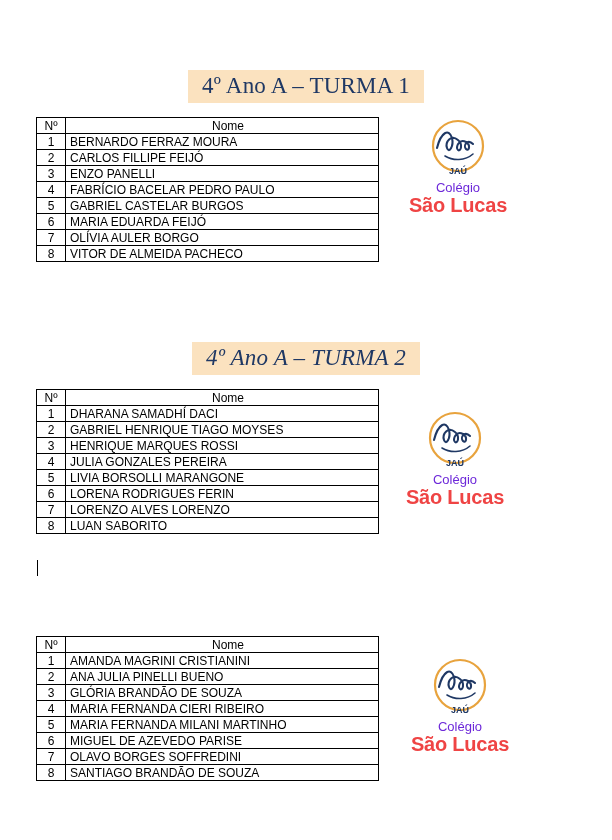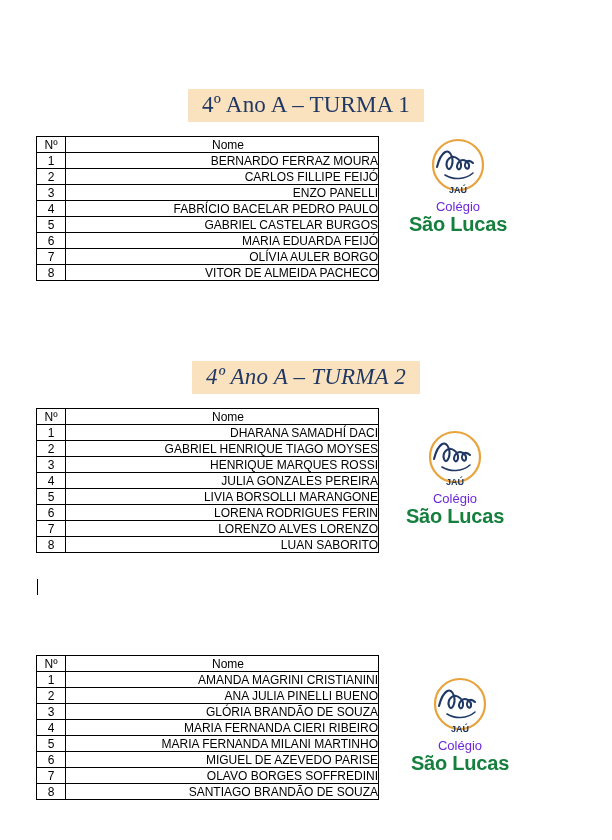--- a/index.html
+++ b/index.html
@@ -12,21 +12,20 @@
     background: #ffffff;
     font-family: "Liberation Sans", sans-serif;
     color: #000000;
     position: relative;
     overflow: hidden;
   }
   .page {
     position: relative;
     width: 612px;
     height: 719px;
-    margin-top: 19px;
   }
   .section {
     position: absolute;
     left: 0;
     width: 612px;
   }
   .title-wrap {
     text-align: center;
     width: 612px;
   }
@@ -60,21 +59,21 @@
     width: 28px;
     text-align: center;
     padding-left: 0;
   }
   table.roster th.name {
     text-align: center;
     width: 300px;
     padding-left: 12px;
   }
   table.roster td.name {
-    text-align: right;
+    text-align: left;
     width: 300px;
   }
   
   .logo {
     position: absolute;
     width: 120px;
     text-align: center;
     font-family: "Liberation Sans", sans-serif;
   }
   .logo .mark {
@@ -87,21 +86,21 @@
     display: block;
   }
   .logo .colegio {
     color: #6d28d9;
     font-size: 13px;
     line-height: 1.05;
     margin-top: 1px;
     font-weight: normal;
   }
   .logo .saolucas {
-    color: #15803d;
+    color: #ef4444;
     font-size: 20px;
     font-weight: bold;
     line-height: 1.05;
     letter-spacing: -0.2px;
   }
   .caret {
     position: absolute;
     left: 37px;
     top: 560px;
     width: 1px;

